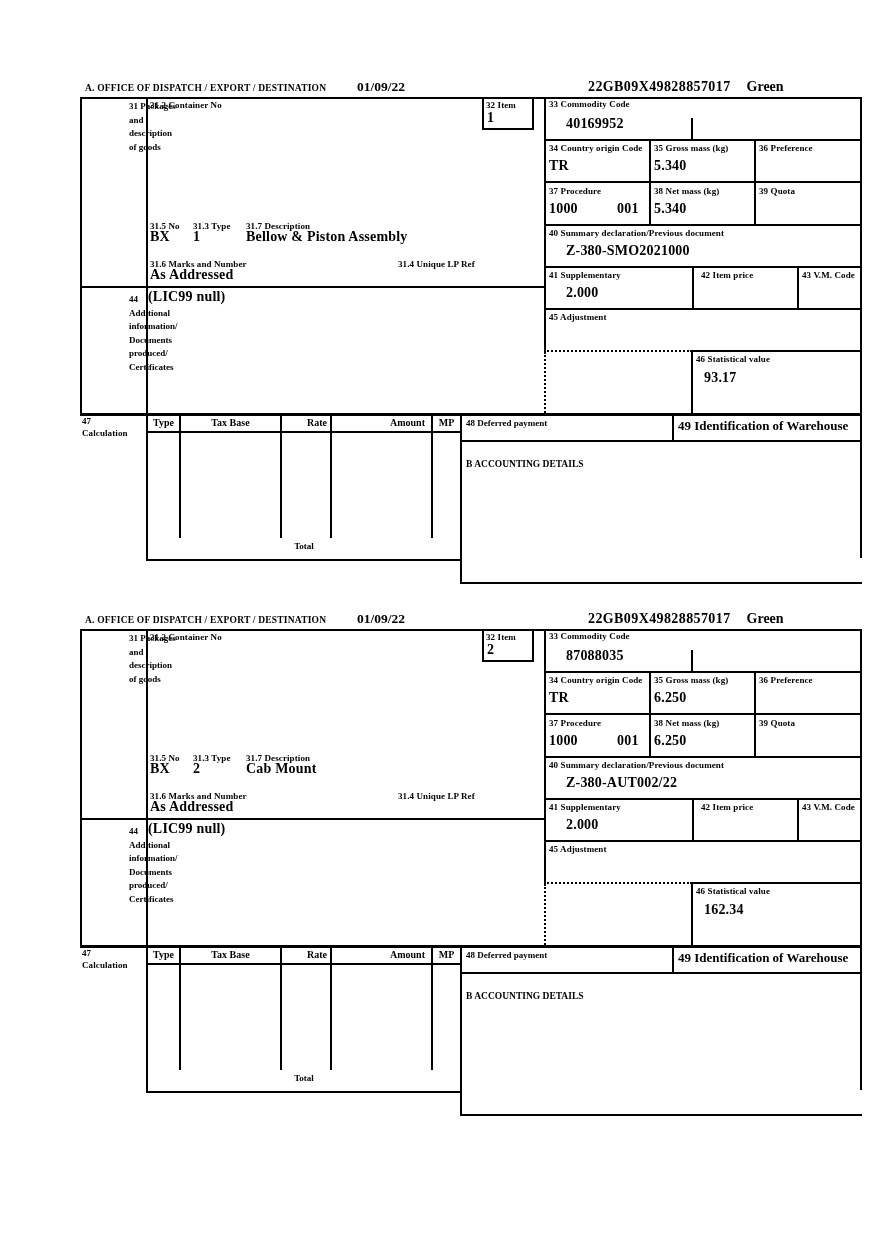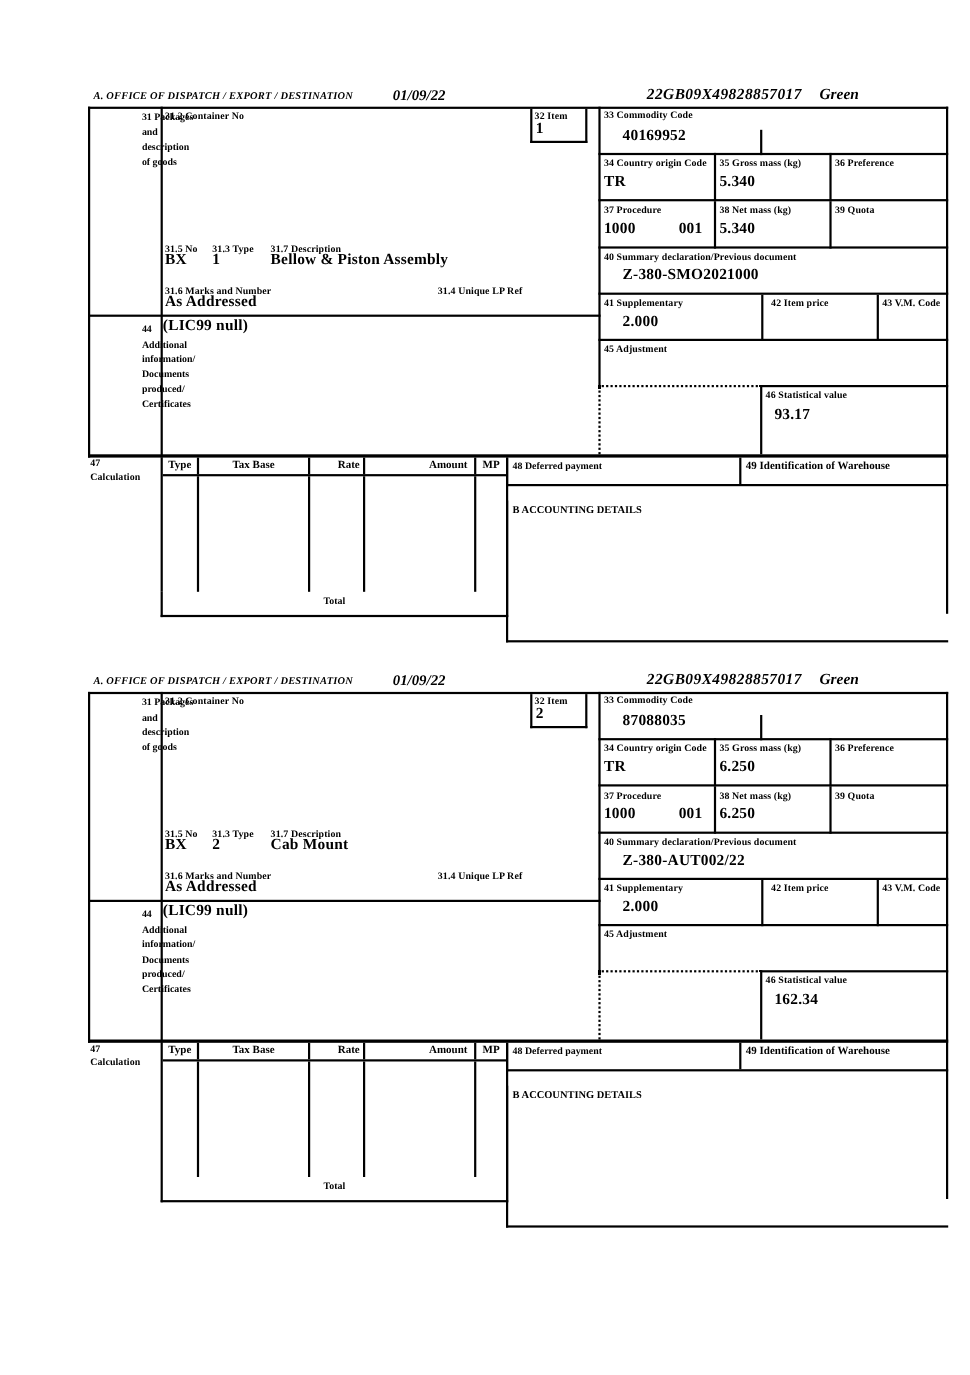--- a/index.html
+++ b/index.html
@@ -1,20 +1,20 @@
 <!DOCTYPE html>
 <html><head>
 <meta charset="utf-8">
 <style>
   html,body { margin:0; padding:0; background:#fff; }
   .page { position:relative; width:882px; height:1250px; background:#ffffff;
           font-family:"Liberation Serif","DejaVu Serif",serif; font-weight:bold; color:#000;
           overflow:hidden; }
   .item-block { position:absolute; left:80px; width:782px; height:492px; }
-  .blk-header { position:relative; height:19px;font-style:italic; }
+  .blk-header { position:relative; height:19px; }
   .hdr-label { position:absolute; left:5px; top:5px; font-size:9.5px; letter-spacing:.2px; white-space:nowrap; }
   .hdr-date  { position:absolute; left:277px; top:1px; font-size:13.5px; white-space:nowrap; }
   .hdr-entry { position:absolute; left:508px; top:1px; font-size:14px; letter-spacing:.4px; white-space:nowrap; }
   .hdr-route { margin-left:16px; letter-spacing:0; }
   .form { position:absolute; left:0; top:19px; width:782px; height:468px; }
   .ln  { position:absolute; background:#000; }
   .lnd { position:absolute; background:none; }
   .lbl { position:absolute; font-size:9px; letter-spacing:.1px; white-space:nowrap; }
   .val { position:absolute; font-size:14px; letter-spacing:.2px; white-space:nowrap; }
   .tblock { position:absolute; font-size:9px; line-height:13.5px;margin-left:46px; }
@@ -33,21 +33,21 @@
   .ct-c2 { width:101px; border-right:2px solid #000; text-align:center; }
   .ct-c3 { width:50px; border-right:2px solid #000; text-align:right; padding-right:3px; }
   .ct-c4 { width:101px; border-right:2px solid #000; text-align:right; padding-right:6px; }
   .ct-c5 { flex:1; text-align:center; }
   .total-row { position:absolute; left:66px; top:441px; width:316px; height:23px; box-sizing:border-box;
                border-left:2px solid #000; border-right:2px solid #000; border-bottom:2px solid #000;
                text-align:center; font-size:9px; line-height:17px; }
   .row4849 { position:absolute; left:380px; top:319px; width:402px; height:26px; box-sizing:border-box;
              border-left:2px solid #000; border-bottom:2px solid #000; display:flex; }
   .cell48 { width:212px; border-right:2px solid #000; box-sizing:border-box; padding:2px 0 0 4px; font-size:9px; }
-  .cell49 { flex:1; padding:2px 0 0 4px; font-size:10px; }
+  .cell49 { flex:1; padding:2px 0 0 4px; font-size:13px; }
   .boxB { position:absolute; left:380px; top:358px; width:402px; height:129px; box-sizing:border-box;
           border-left:2px solid #000; border-bottom:2px solid #000; padding:4px 0 0 4px; font-size:9.5px; }
 </style>
 </head>
 <body>
 
 <div class="page" id="page">
 
   <section class="item-block" style="top: 78px;">
 

